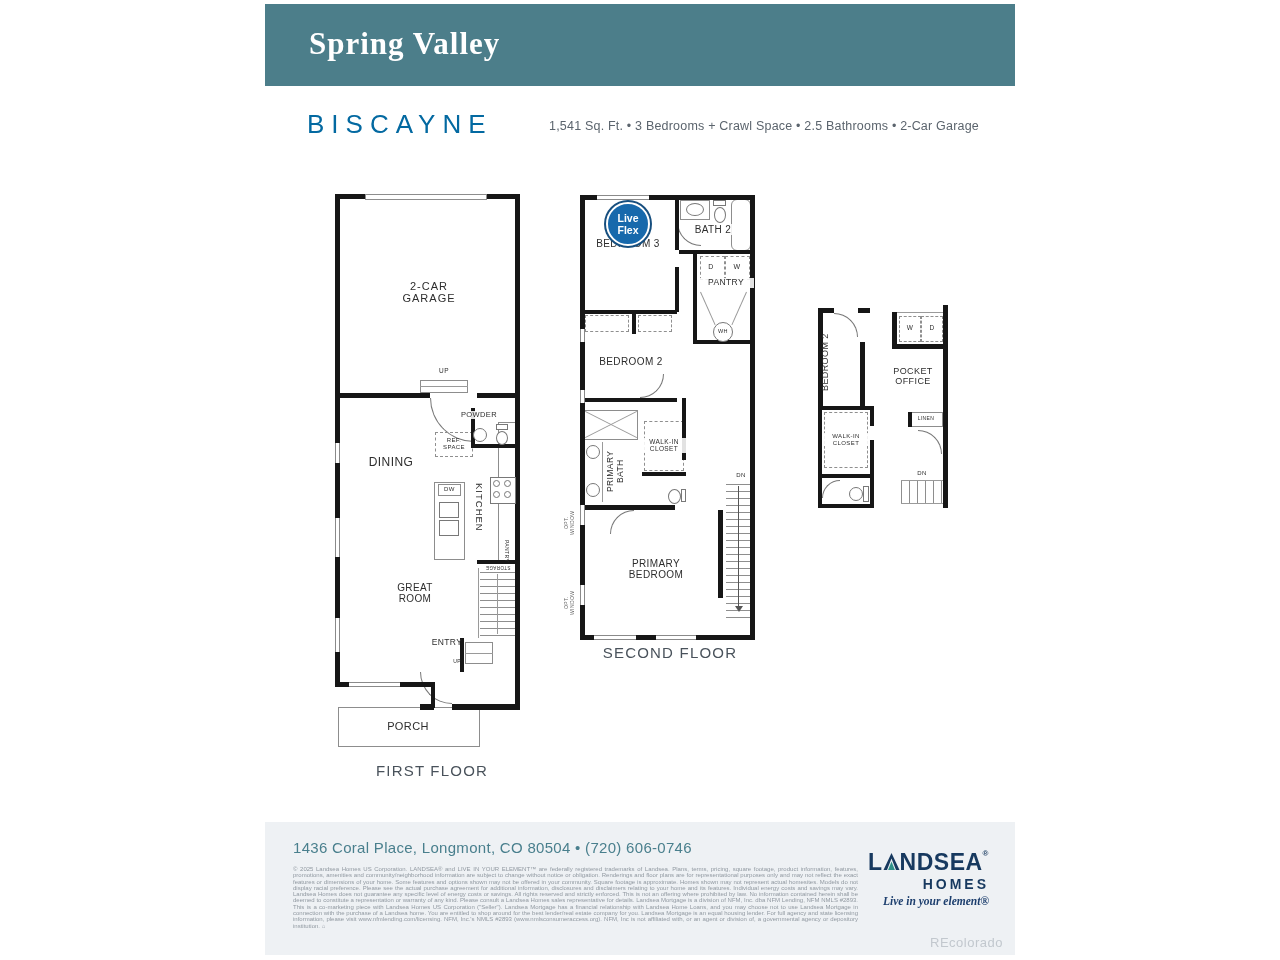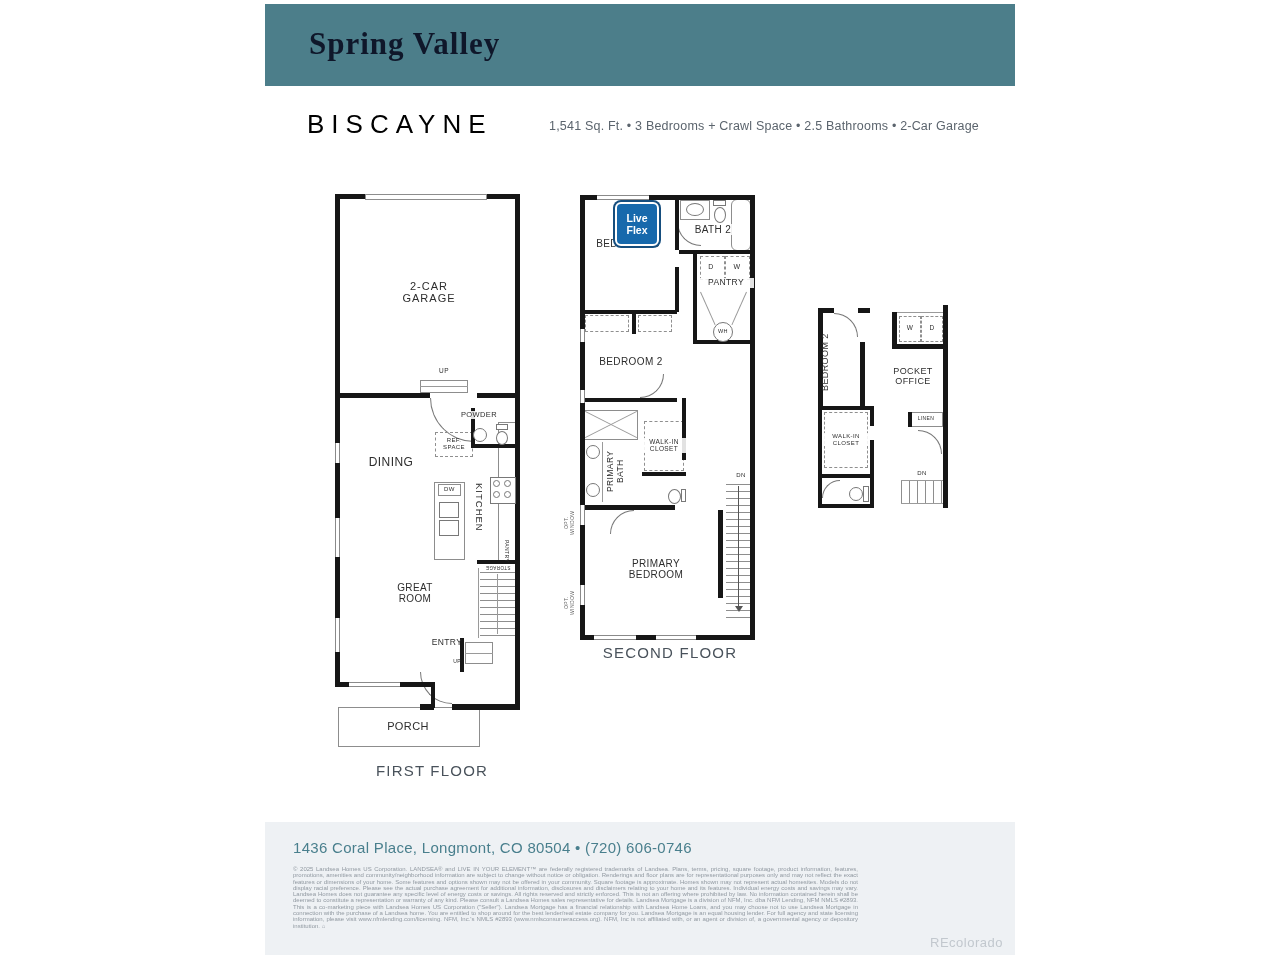--- a/index.html
+++ b/index.html
@@ -2,22 +2,22 @@
 <html><head>
 <meta charset="utf-8">
 <style>
   html,body{margin:0;padding:0;background:#fff;}
   body{width:1280px;height:960px;font-family:"Liberation Sans",sans-serif;position:relative;}
   .page{position:relative;width:750px;height:960px;margin:0 auto;background:#fff;}
 
   
   .hdr{position:absolute;left:0;top:4px;width:100%;height:82px;background:#4c7e8a;}
   .hdr .community{padding:22px 0 0 44px;font-family:"Liberation Serif",serif;font-weight:700;
-    font-size:31px;color:#0f172a;letter-spacing:1px;}
-  .plan-name{position:absolute;left:42px;top:109px;font-size:26px;letter-spacing:7px;color:#000000;font-weight:500;}
+    font-size:31px;color:#ffffff;letter-spacing:1px;}
+  .plan-name{position:absolute;left:42px;top:109px;font-size:26px;letter-spacing:7px;color:#0369a1;font-weight:500;}
   .specs{position:absolute;left:284px;top:119px;width:445px;font-size:12.5px;color:#5b646d;letter-spacing:.2px;}
 
   
   .fp{position:absolute;}
   .w{position:absolute;background:#161616;z-index:2;}
   .tl{position:absolute;border:1px solid #8d8d8d;background:#fff;box-sizing:border-box;z-index:1;}
   .ln{position:absolute;background:#9a9a9a;z-index:1;}
   .dsh{position:absolute;border:1px dashed #8f8f8f;box-sizing:border-box;z-index:1;}
   .win{position:absolute;background:#fff;border-top:1px solid #8a8a8a;border-bottom:1px solid #8a8a8a;box-sizing:border-box;z-index:3;}
   .winv{position:absolute;background:#fff;border-left:1px solid #8a8a8a;border-right:1px solid #8a8a8a;box-sizing:border-box;z-index:3;}
@@ -176,21 +176,21 @@
     <div class="dsh" style="left:120px;top:64px;width:25px;height:24px;"></div>
     <div class="dsh" style="left:145px;top:64px;width:25px;height:24px;"></div>
     <div class="lb lbt" style="left:124px;top:71px;width:14px;font-size:7px;">D</div>
     <div class="lb lbt" style="left:150px;top:71px;width:14px;font-size:7px;">W</div>
     <div class="lb" style="left:118px;top:86px;width:56px;font-size:8.5px;">PANTRY</div>
     <div class="ln" style="left:120px;top:100px;width:1px;height:36px;transform:rotate(-24deg);transform-origin:top;"></div>
     <div class="ln" style="left:166px;top:100px;width:1px;height:36px;transform:rotate(24deg);transform-origin:top;"></div>
     <div class="fix round" style="left:133px;top:130px;width:20px;height:20px;"></div>
     <div class="lb lbt" style="left:133px;top:136px;width:20px;font-size:5.5px;">WH</div>
 
-    <div class="badge" style="left:35px;top:10px;border-radius:6px;">Live
+    <div class="badge" style="left:26px;top:10px;">Live
 Flex</div>
     <div class="lb lbt" style="left:12px;top:46px;width:72px;font-size:10px;">BEDROOM 3</div>
     <div class="lb" style="left:105px;top:32px;width:56px;font-size:10px;">BATH 2</div>
 
     <div class="w" style="left:0;top:118px;width:97px;height:4px;"></div>
     <div class="w" style="left:52px;top:118px;width:4px;height:24px;"></div>
     <div class="dsh" style="left:5px;top:123px;width:44px;height:17px;"></div>
     <div class="dsh" style="left:58px;top:123px;width:34px;height:17px;"></div>
 
     <div class="lb lbt" style="left:15px;top:164px;width:72px;font-size:10px;">BEDROOM 2</div>
@@ -276,16 +276,24 @@
 
     <div class="lb lbt" style="left:100px;top:170px;width:20px;font-size:6px;">DN</div>
     <div class="stair-v" style="left:89px;top:180px;width:42px;height:24px;"></div>
     <div class="ln" style="left:89px;top:180px;width:42px;height:1px;"></div>
     <div class="ln" style="left:89px;top:203px;width:42px;height:1px;"></div>
   </div>
 
   <div class="ftr">
     <div class="addr">1436 Coral Place, Longmont, CO 80504  •  (720) 606-0746</div>
     <div class="legal">© 2025 Landsea Homes US Corporation. LANDSEA® and LIVE IN YOUR ELEMENT™ are federally registered trademarks of Landsea. Plans, terms, pricing, square footage, product information, features, promotions, amenities and community/neighborhood information are subject to change without notice or obligation. Renderings and floor plans are for representational purposes only and may not reflect the exact features or dimensions of your home. Some features and options shown may not be offered in your community. Square footage is approximate. Homes shown may not represent actual homesites. Models do not display racial preference. Please see the actual purchase agreement for additional information, disclosures and disclaimers relating to your home and its features. Individual energy costs and savings may vary. Landsea Homes does not guarantee any specific level of energy costs or savings. All rights reserved and strictly enforced. This is not an offering where prohibited by law. No information contained herein shall be deemed to constitute a representation or warranty of any kind. Please consult a Landsea Homes sales representative for details. Landsea Mortgage is a division of NFM, Inc. dba NFM Lending, NFM NMLS #2893. This is a co-marketing piece with Landsea Homes US Corporation ("Seller"). Landsea Mortgage has a financial relationship with Landsea Home Loans, and you may choose not to use Landsea Mortgage in connection with the purchase of a Landsea home. You are entitled to shop around for the best lender/real estate company for you. Landsea Mortgage is an equal housing lender. For full agency and state licensing information, please visit www.nfmlending.com/licensing. NFM, Inc.'s NMLS #2893 (www.nmlsconsumeraccess.org). NFM, Inc is not affiliated with, or an agent or division of, a governmental agency or depository institution. ⌂</div>
+    <div class="logo">
+      <div class="logo-row"><span>L</span><span style="display:inline-block;vertical-align:baseline;"><svg width="17" height="17" viewBox="0 0 16 17">
+              <polygon points="8,0 16,17 12.5,17 8,5.5 3.5,17 0,17" fill="#17395f"></polygon>
+              <polygon points="8,8.5 11.4,17 4.6,17" fill="#2f9188"></polygon>
+            </svg></span><span>NDSEA</span><sup>®</sup></div>
+      <div class="logo-homes">HOMES</div>
+      <div class="logo-tag">Live in your element®</div>
+    </div>
     <div class="wm">REcolorado</div>
   </div>
 
 </div>
 
 </body></html>

